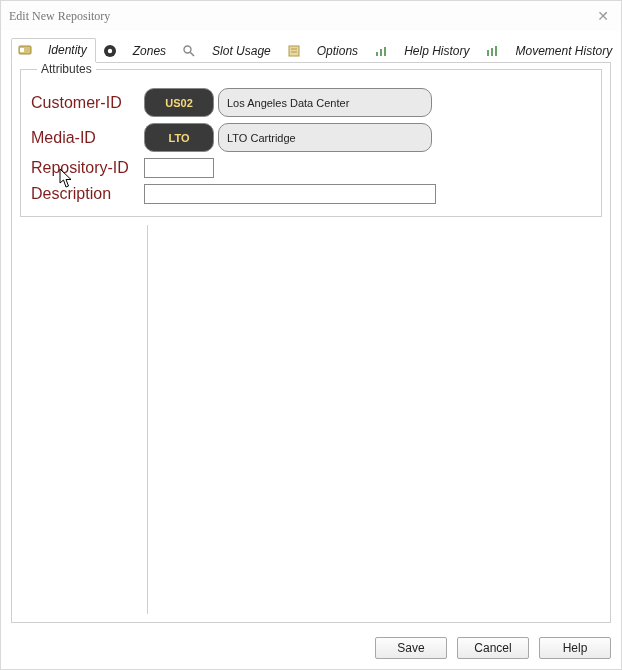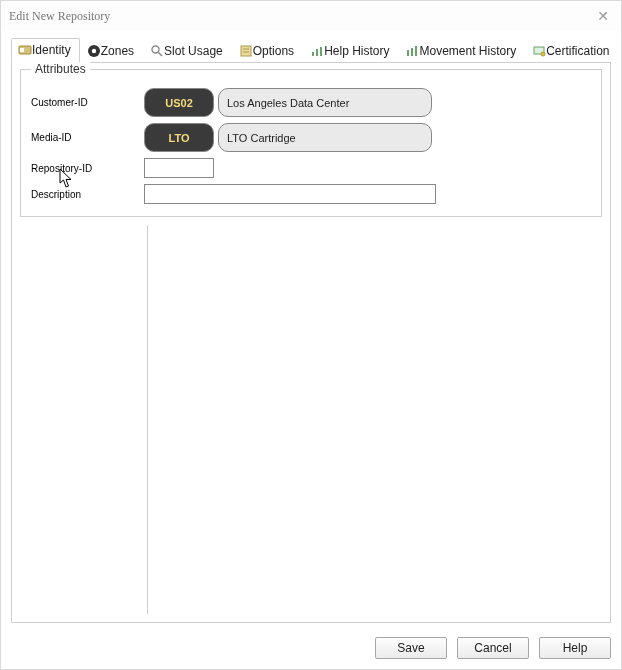--- a/index.html
+++ b/index.html
@@ -39,29 +39,30 @@
   .tabbar {
     display: flex;
     align-items: flex-end;
     padding: 6px 10px 0 10px;
     gap: 0;
     background: #fff;
   }
   .tab {
     display: flex;
     align-items: center;
-    gap: 0;
+    gap: 16px;
     padding: 4px 8px 5px 6px;
     border: 1px solid transparent;
     border-bottom: none;
     font-size: 12px;
     color: #222;
     position: relative;
     top: 1px;
     white-space: nowrap;
+    font-style: italic;
   }
   .tab.active {
     border: 1px solid #cfcfcf;
     border-bottom: 1px solid #fff;
     background: #fff;
     border-radius: 2px 2px 0 0;
   }
   .tab .ticon {
     width: 14px; height: 14px;
     display: inline-flex;
@@ -89,36 +90,36 @@
   .fieldset {
     margin: 6px 8px 8px 8px;
     border: 1px solid #cfcfcf;
     border-radius: 0;
     position: relative;
     padding: 18px 10px 12px 10px;
     background: #fff;
   }
   .fieldset .legend {
     position: absolute;
-    top: -8px; left: 10px;
+    top: -8px; left: 16px;
     background: #fff;
     padding: 0 4px;
     font-size: 12px;
     color: #333;
   }
   .form-row {
     display: flex;
     align-items: center;
     margin-bottom: 6px;
     gap: 8px;
   }
   .form-row .lbl {
     width: 105px;
-    font-size: 10px;
-    color: #000000;
+    font-size: 16px;
+    color: #7f1d1d;
   }
   .pill {
     height: 29px;
     border: 1px solid #888;
     border-radius: 10px;
     display: inline-flex;
     align-items: center;
     justify-content: center;
     font-size: 11px;
     padding: 0 6px;

